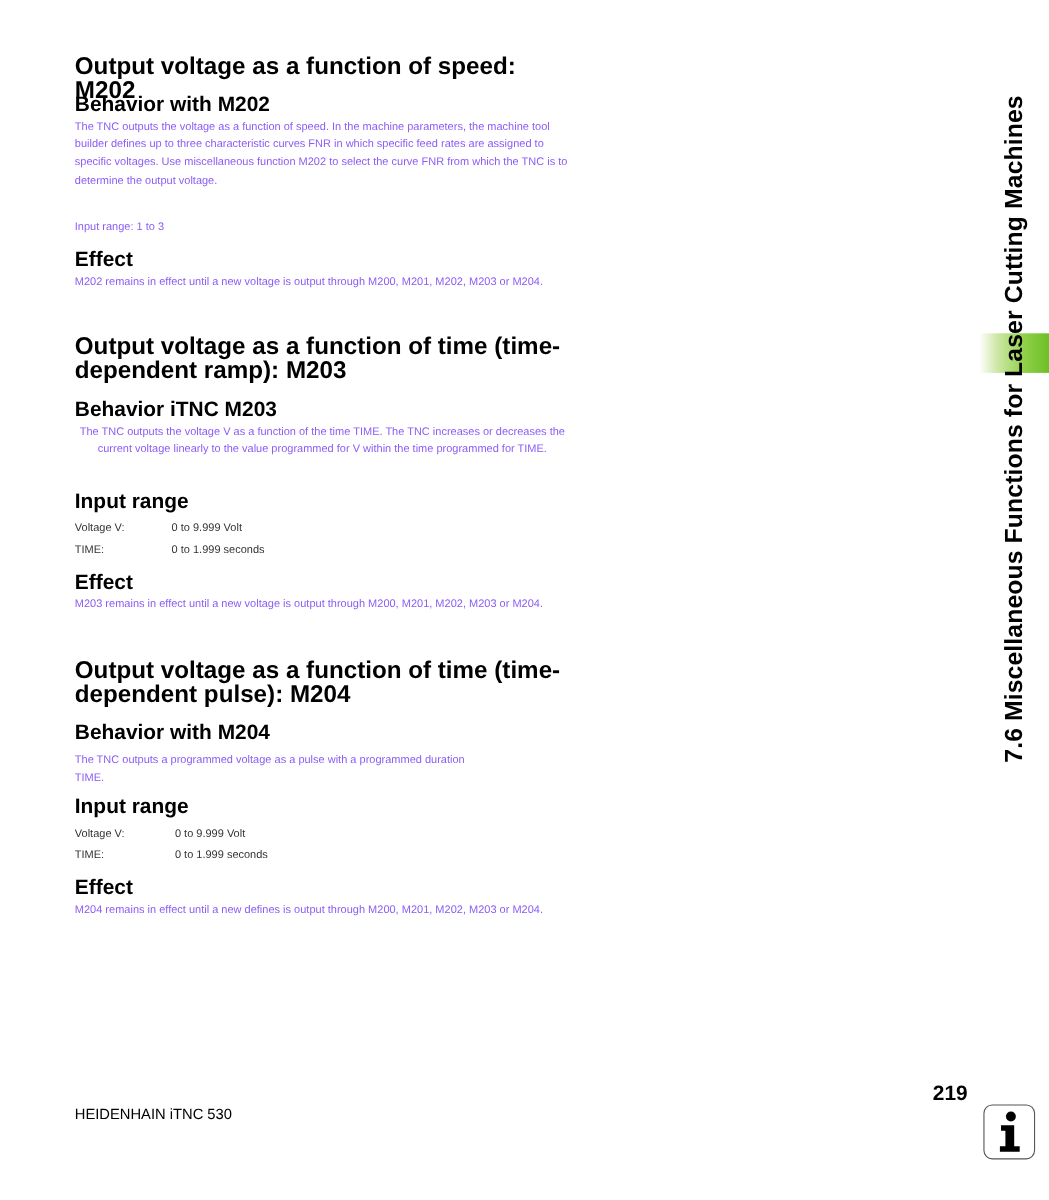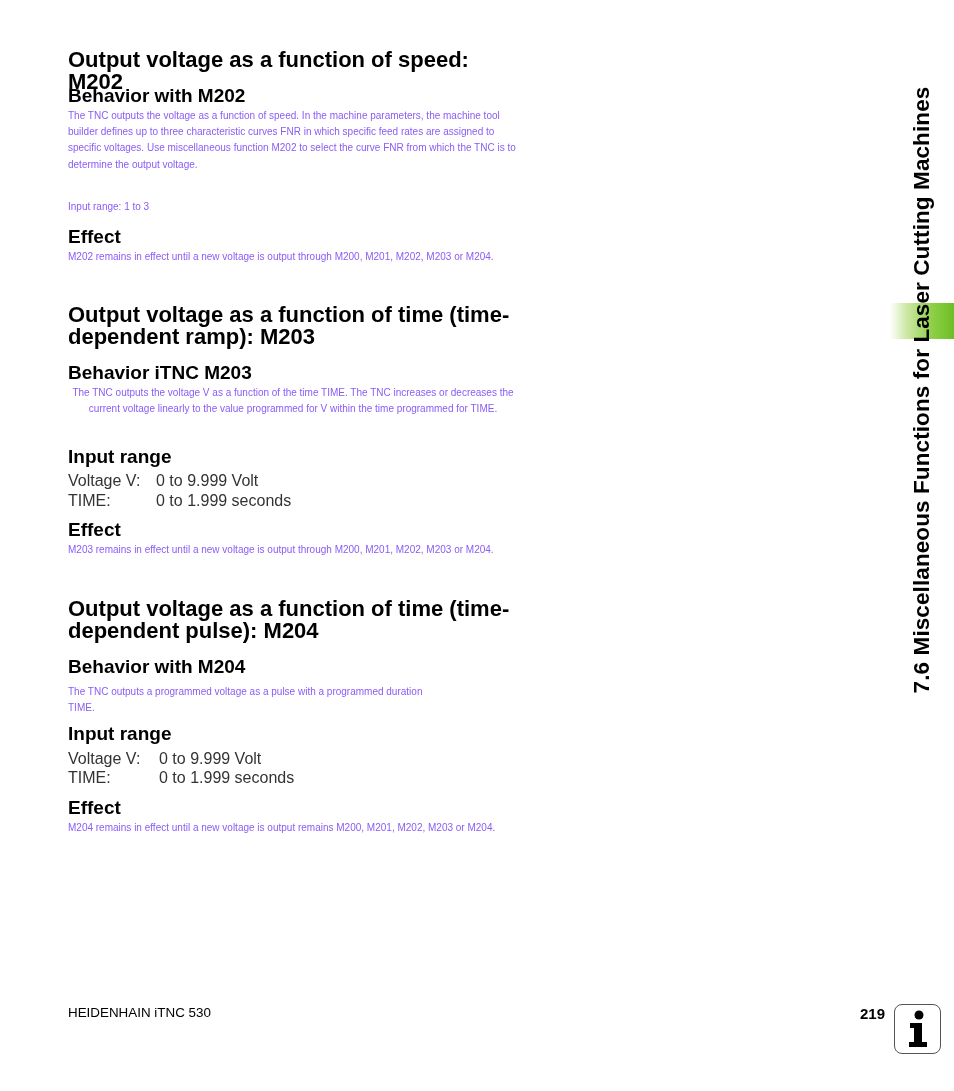--- a/index.html
+++ b/index.html
@@ -13,35 +13,35 @@
     line-height: 22px; position: absolute; left: 0; width: 450px;
   }
   h3 {
     font-size: 19px; font-weight: bold; color: #000; margin: 0;
     position: absolute; left: 0; line-height: 16px;
   }
   p.body {
     font-size: 10px; line-height: 16.2px; margin: 0; color: #8b5cf6;
     position: absolute; left: 0; width: 450px;
   }
-  .rangerow { position: absolute; left: 0; font-size: 16px; color: #333; line-height: 16px; white-space: nowrap; text-align: right; }
+  .rangerow { position: absolute; left: 0; font-size: 10px; color: #333; line-height: 16px; white-space: nowrap; text-align: right; }
   .rangerow .lbl { display: inline-block; }
   .rangerow .val { position: absolute; white-space: nowrap; }
   .side-tab {
     position: absolute; left: 890px; top: 303px; width: 64px; height: 36px;
     background: linear-gradient(to right, #ffffff 0%, #cfe8a8 25%, #8fd048 65%, #6cbf25 100%);
   }
   .side-title {
     position: absolute; left: 922px; top: 390px;
     transform: translate(-50%, -50%) rotate(-90deg);
     white-space: nowrap; font-size: 22.5px; font-weight: bold; color: #000;
     letter-spacing: 0.1px;
   }
   .footer-left { position: absolute; left: 68px; top: 1005px; font-size: 13.4px; color: #000000; }
-  .footer-page { position: absolute; left: 848px; top: 1005px; font-size: 15px; font-weight: bold; color: #000; margin-left: 12px; }
+  .footer-page { position: absolute; left: 848px; top: 984px; font-size: 19px; font-weight: bold; color: #000; }
   .info-icon {
     position: absolute; left: 894px; top: 1004px; width: 47px; height: 50px;
     border: 1.5px solid #555; border-radius: 8px; box-sizing: border-box;
     display: flex; align-items: center; justify-content: center;
   }
 </style>
 </head>
 <body>
 
 <div class="content">
@@ -80,21 +80,21 @@
   <h3 style="top:726px;">Input range</h3>
   <div class="rangerow" style="top:751px;">
     <span class="lbl">Voltage V:</span>
     <span class="val" style="left:91px;">0 to 9.999 Volt</span>
   </div>
   <div class="rangerow" style="top:770px;">
     <span class="lbl">TIME:</span>
     <span class="val" style="left:91px;">0 to 1.999 seconds</span>
   </div>
   <h3 style="top:800px;">Effect</h3>
-  <p class="body" style="top:820px;">M204 remains in effect until a new voltage is output remains M200, M201, M202, M203 or M204.</p>
+  <p class="body" style="top:820px;">M204 remains in effect until a new defines is output through M200, M201, M202, M203 or M204.</p>
 </div>
 
 <div class="side-tab"></div>
 <div class="side-title">7.6 Miscellaneous Functions for Laser Cutting Machines</div>
 
 <div class="footer-left">HEIDENHAIN iTNC 530</div>
 <div class="footer-page">219</div>
 <div class="info-icon">
   <svg width="30" height="40" viewBox="0 0 30 40">
     <circle cx="16" cy="6" r="4.5" fill="#000"></circle>

